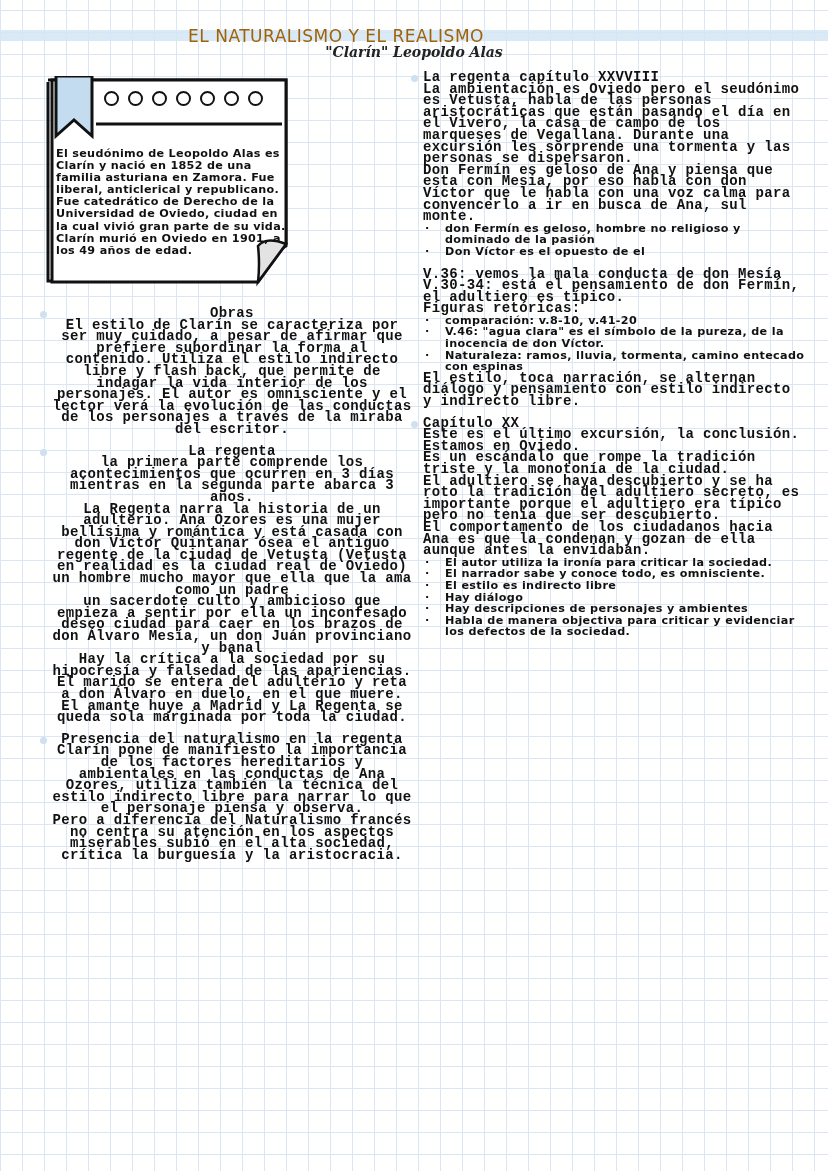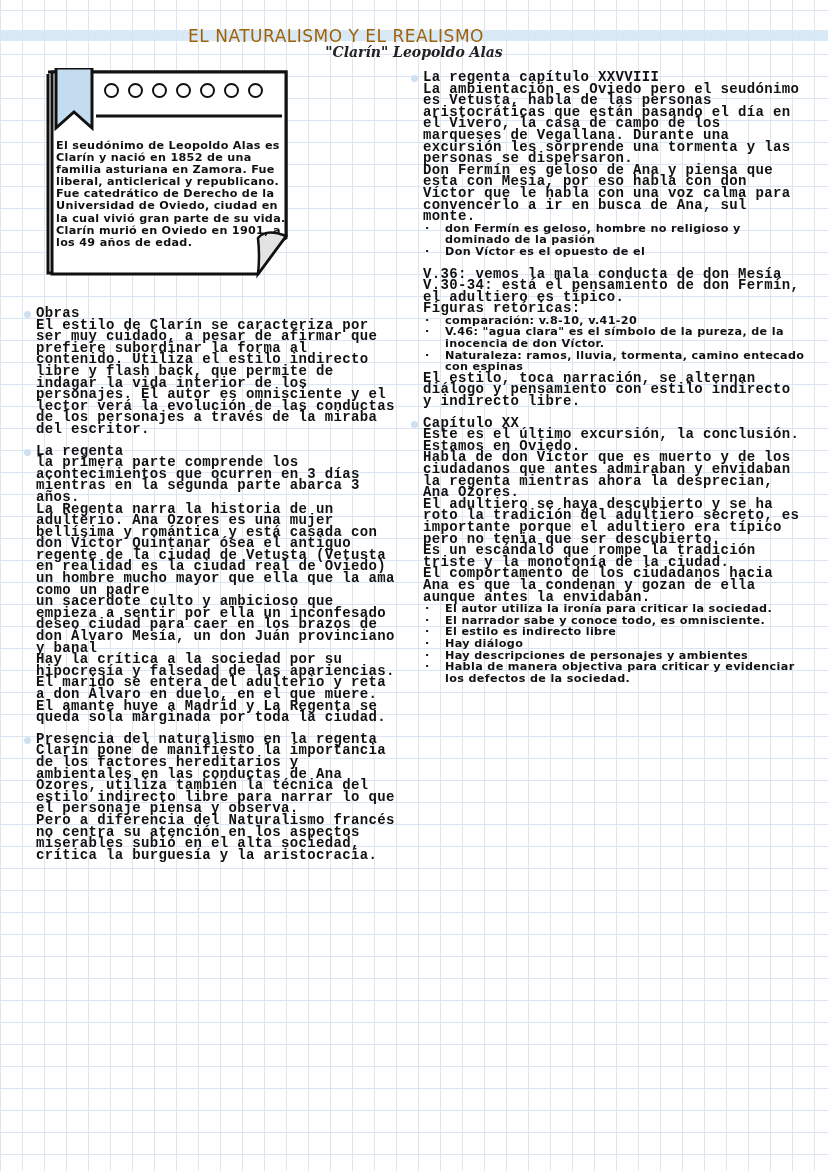--- a/index.html
+++ b/index.html
@@ -22,36 +22,36 @@
     position: absolute; left: 0; top: 26px; width: 672px; text-align: center;
     font-family: "DejaVu Sans", sans-serif; font-size: 17px; letter-spacing: 0.5px;
     color: #a16207; line-height: 20px;
   }
   .subtitle {
     position: absolute; left: 0; top: 44px; width: 828px; text-align: center;
     font-family: "DejaVu Serif", serif; font-style: italic; font-weight: bold;
     font-size: 14px; color: #222; line-height: 16px;
   }
   .note {
-    position: absolute; left: 46px; top: 68px; width: 208px; height: 208px;
+    position: absolute; left: 46px; top: 76px; width: 208px; height: 208px;
   }
   .note svg { position: absolute; left: 0; top: 0; }
   .note-text {
     position: absolute; left: 10px; top: 72px; width: 230px;
     font-size: 11.2px; font-weight: bold; line-height: 12.1px; letter-spacing: 0.3px;
   }
   .circles {
     position: absolute; left: 58px; top: 15px; display: flex; gap: 9px;
   }
   .circle {
     width: 15px; height: 15px; border: 2.5px solid #111; border-radius: 50%;
     box-sizing: border-box;
   }
   .col { position: absolute; }
-  .col-left { left: 36px; top: 308px; width: 360px; }
+  .col-left { left: 52px; top: 308px; width: 360px; text-align: center; }
   .col-right { left: 423px; top: 72px; width: 385px; }
   .section { position: relative; margin-bottom: 10px; }
   .section .bullet {
     position: absolute; left: -12px; top: 3px; width: 7px; height: 7px;
     border-radius: 50%; background: #cfe0f1;
   }
   .heading, .para {
     font-size: 14px; font-weight: bold; line-height: 11.6px; letter-spacing: 0.35px;
     margin: 0; white-space: normal; font-family: Liberation Mono, monospace;
   }
@@ -147,23 +147,22 @@
       <span>Naturaleza: ramos, lluvia, tormenta, camino entecado con espinas</span>
     </div>
     <p class="para">El estilo, toca narración, se alternan diálogo y pensamiento con estilo indirecto y indirecto libre.</p>
   </div>
 
   <div class="section">
     <span class="bullet"></span>
     <p class="heading">Capítulo XX</p>
     <p class="para">Este es el último excursión, la conclusión.</p>
     <p class="para">Estamos en Oviedo.</p>
-    <p class="para">Habla de don Víctor que es muerto y de los ciudadanos que antes admiraban y envidaban  la regenta mientras ahora la desprecian, Ana Ozores.</p>
+    <p class="para">Es un escándalo que rompe la tradición triste y la monotonía de la ciudad.</p>
     <p class="para">El adultiero se haya descubierto y se ha roto la tradición del adultiero secreto, es importante porque el adultiero era típico pero no tenia que ser descubierto.</p>
-    <p class="para">Es un escándalo que rompe la tradición triste y la monotonía de la ciudad.</p>
     <p class="para">El comportamento de los ciudadanos hacia Ana es que la condenan y gozan de ella aunque antes la envidaban.</p>
     <div class="list-item">
       <span class="dot">·</span>
       <span>El autor utiliza la ironía para criticar la sociedad.</span>
     </div>
     <div class="list-item">
       <span class="dot">·</span>
       <span>El narrador sabe y conoce todo, es omnisciente.</span>
     </div>
     <div class="list-item">

